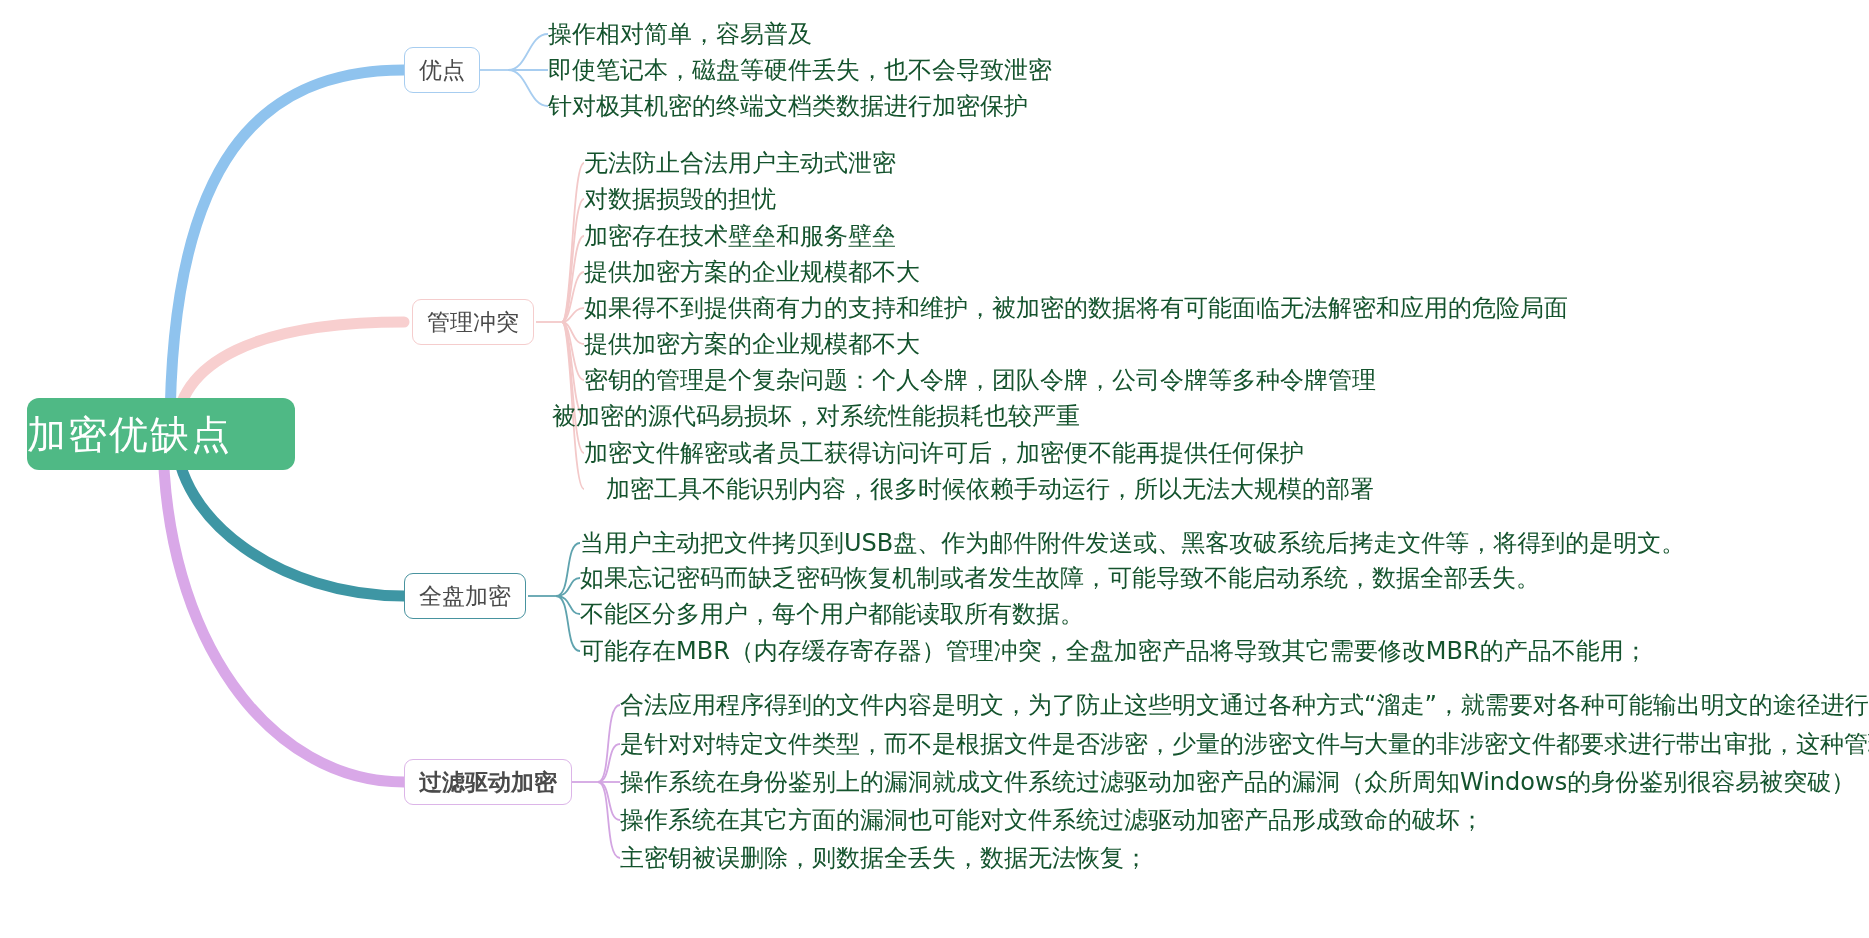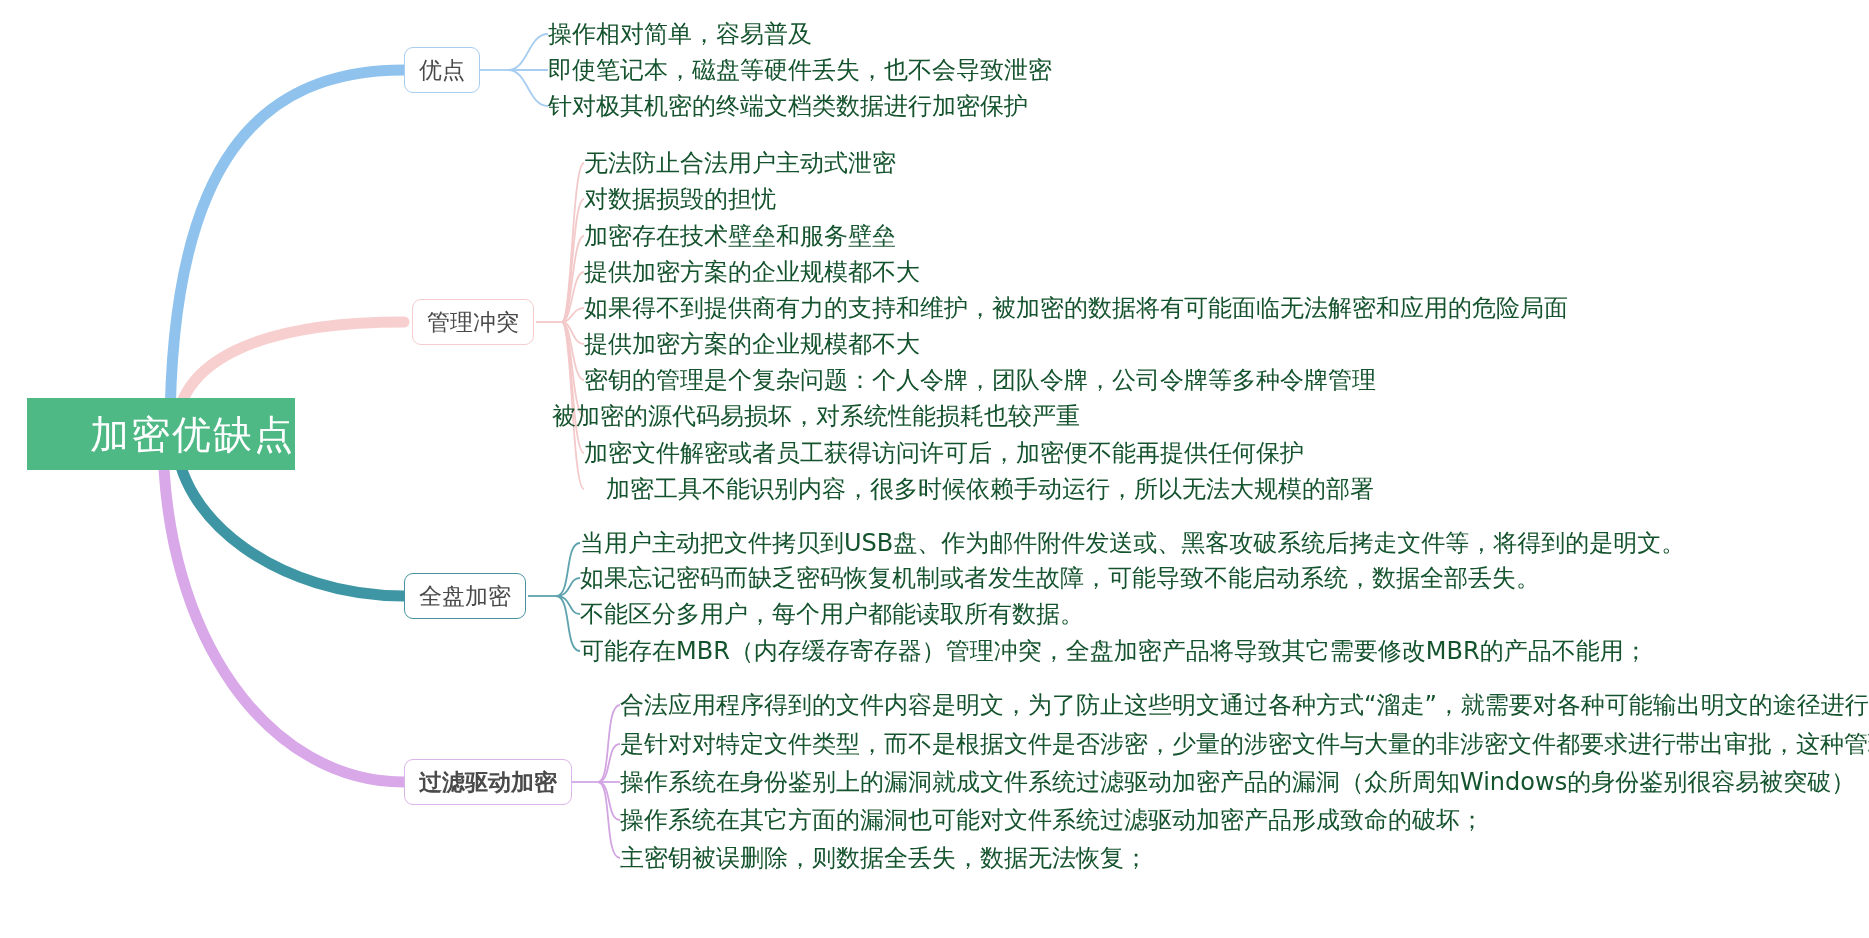--- a/index.html
+++ b/index.html
@@ -29,24 +29,24 @@
     pointer-events: none;
   }
   
   .root-node {
     position: absolute;
     left: 27px;
     top: 398px;
     width: 268px;
     height: 72px;
     background: #4FB985;
-    border-radius: 0;
+    border-radius: 12px;
     display: flex;
     align-items: center;
-    justify-content: flex-end;
+    justify-content: flex-start;
     box-sizing: border-box;
   }
   .root-label {
     color: #ffffff;
     font-size: 39px;
     letter-spacing: 2px;
     line-height: 1;
     white-space: nowrap;
   }
   

